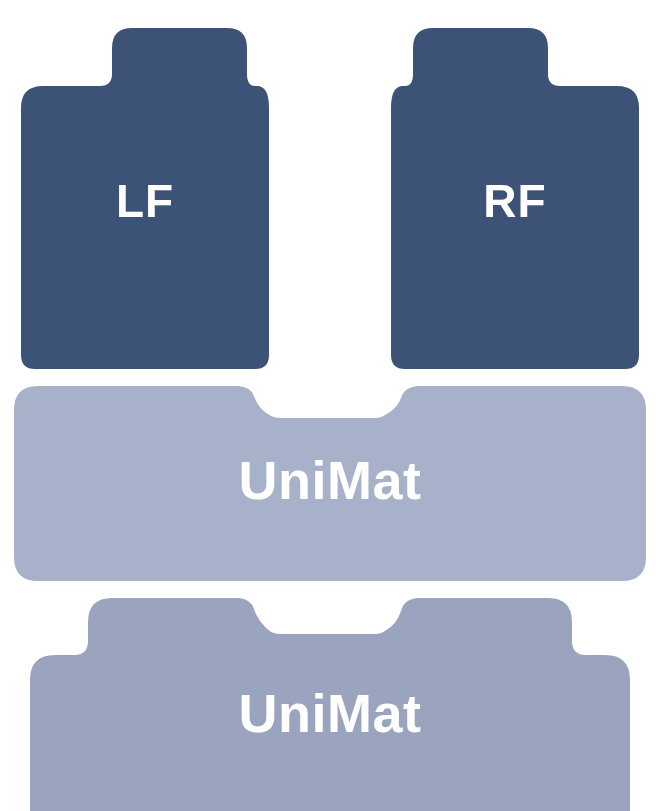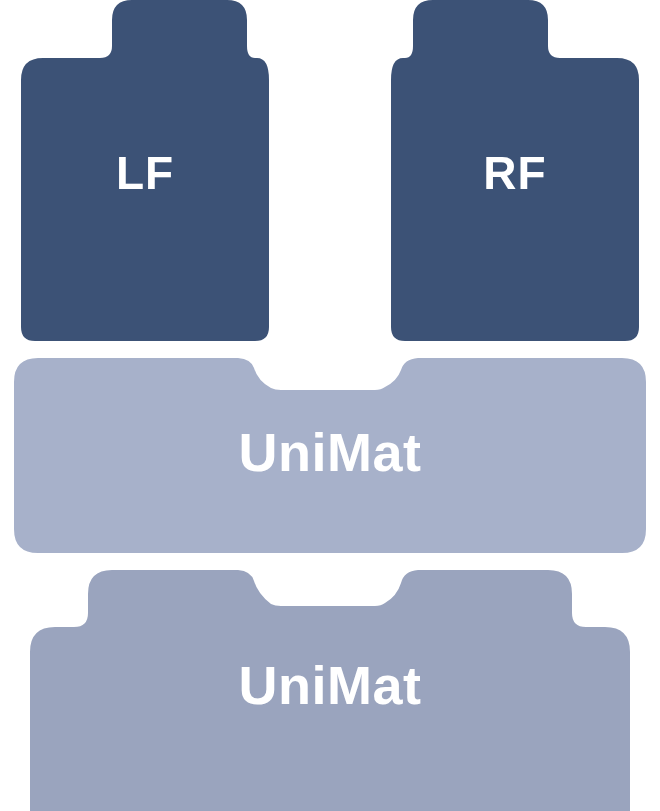--- a/index.html
+++ b/index.html
@@ -8,20 +8,21 @@
     width: 660px;
     height: 811px;
     background: #ffffff;
     overflow: hidden;
     font-family: "Liberation Sans", sans-serif;
   }
   .canvas {
     position: relative;
     width: 660px;
     height: 664px;
+    margin-top: 28px;
   }
   svg {
     display: block;
   }
   text {
     font-family: "Liberation Sans", "DejaVu Sans", sans-serif;
     font-weight: bold;
   }
   .front-label { font-size: 46px; letter-spacing: 1px; }
   .uni-label   { font-size: 54px; letter-spacing: 0.5px; }

